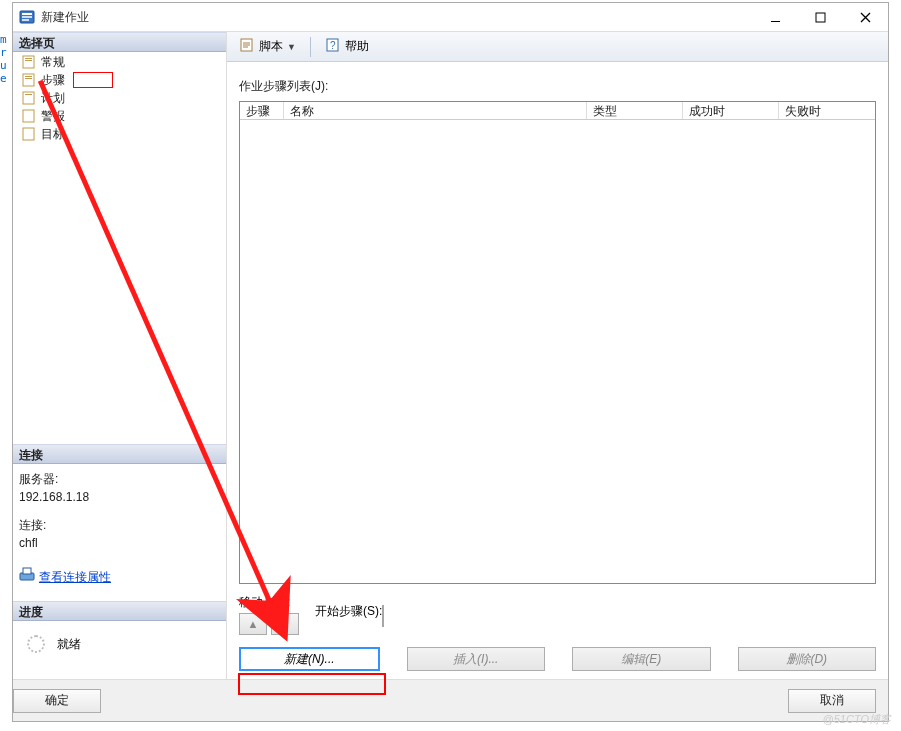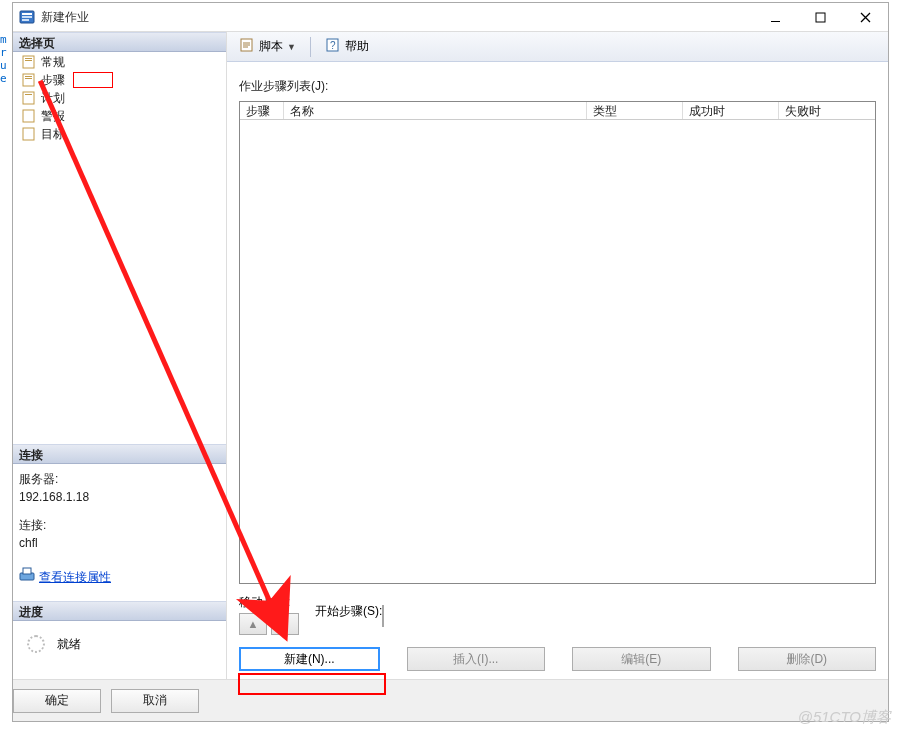--- a/index.html
+++ b/index.html
@@ -206,20 +206,21 @@
       border: 1px solid #a6a6a6;
       background: #eee;
       margin-top: 2px;
     }
 
     .action-row {
       display: flex;
       gap: 27px;
       margin-top: 12px;
       position: relative;
+      font-style: italic;
     }
     .action-btn {
       flex: 1;
       height: 24px;
       border: 1px solid #adadad;
       background: linear-gradient(#f3f3f3,#e5e5e5);
       color: #888;
       display:flex; align-items:center; justify-content:center;
     }
     .action-btn.primary {
@@ -235,21 +236,21 @@
       width: 148px;
       height: 22px;
       pointer-events:none;
     }
 
     .dialog-footer {
       height: 42px;
       border-top: 1px solid #ddd;
       background: #f0f0f0;
       display: flex;
-      justify-content: flex-start;
+      justify-content: space-between;
       align-items: center;
       padding-right: 12px;
       gap: 10px;
     }
     .footer-btn {
       width: 88px; height: 24px;
       background: linear-gradient(#fcfcfc,#e9e9e9);
       border: 1px solid #adadad;
       display:flex; align-items:center; justify-content:center;
       color:#222;
@@ -274,21 +275,21 @@
       font-size: 11px;
       line-height: 13px;
     }
     .edge-letters span { display:block; }
 
     .watermark {
       position:absolute;
       right: 10px;
       bottom: 4px;
       color: #ccc;
-      font-size: 15px;
+      font-size: 11px;
       font-style: italic;
       pointer-events:none;
     }
   </style>
 </head>
 <body>
 
 <div class="edge-letters">
   <span>m</span>
   <span>r</span>

